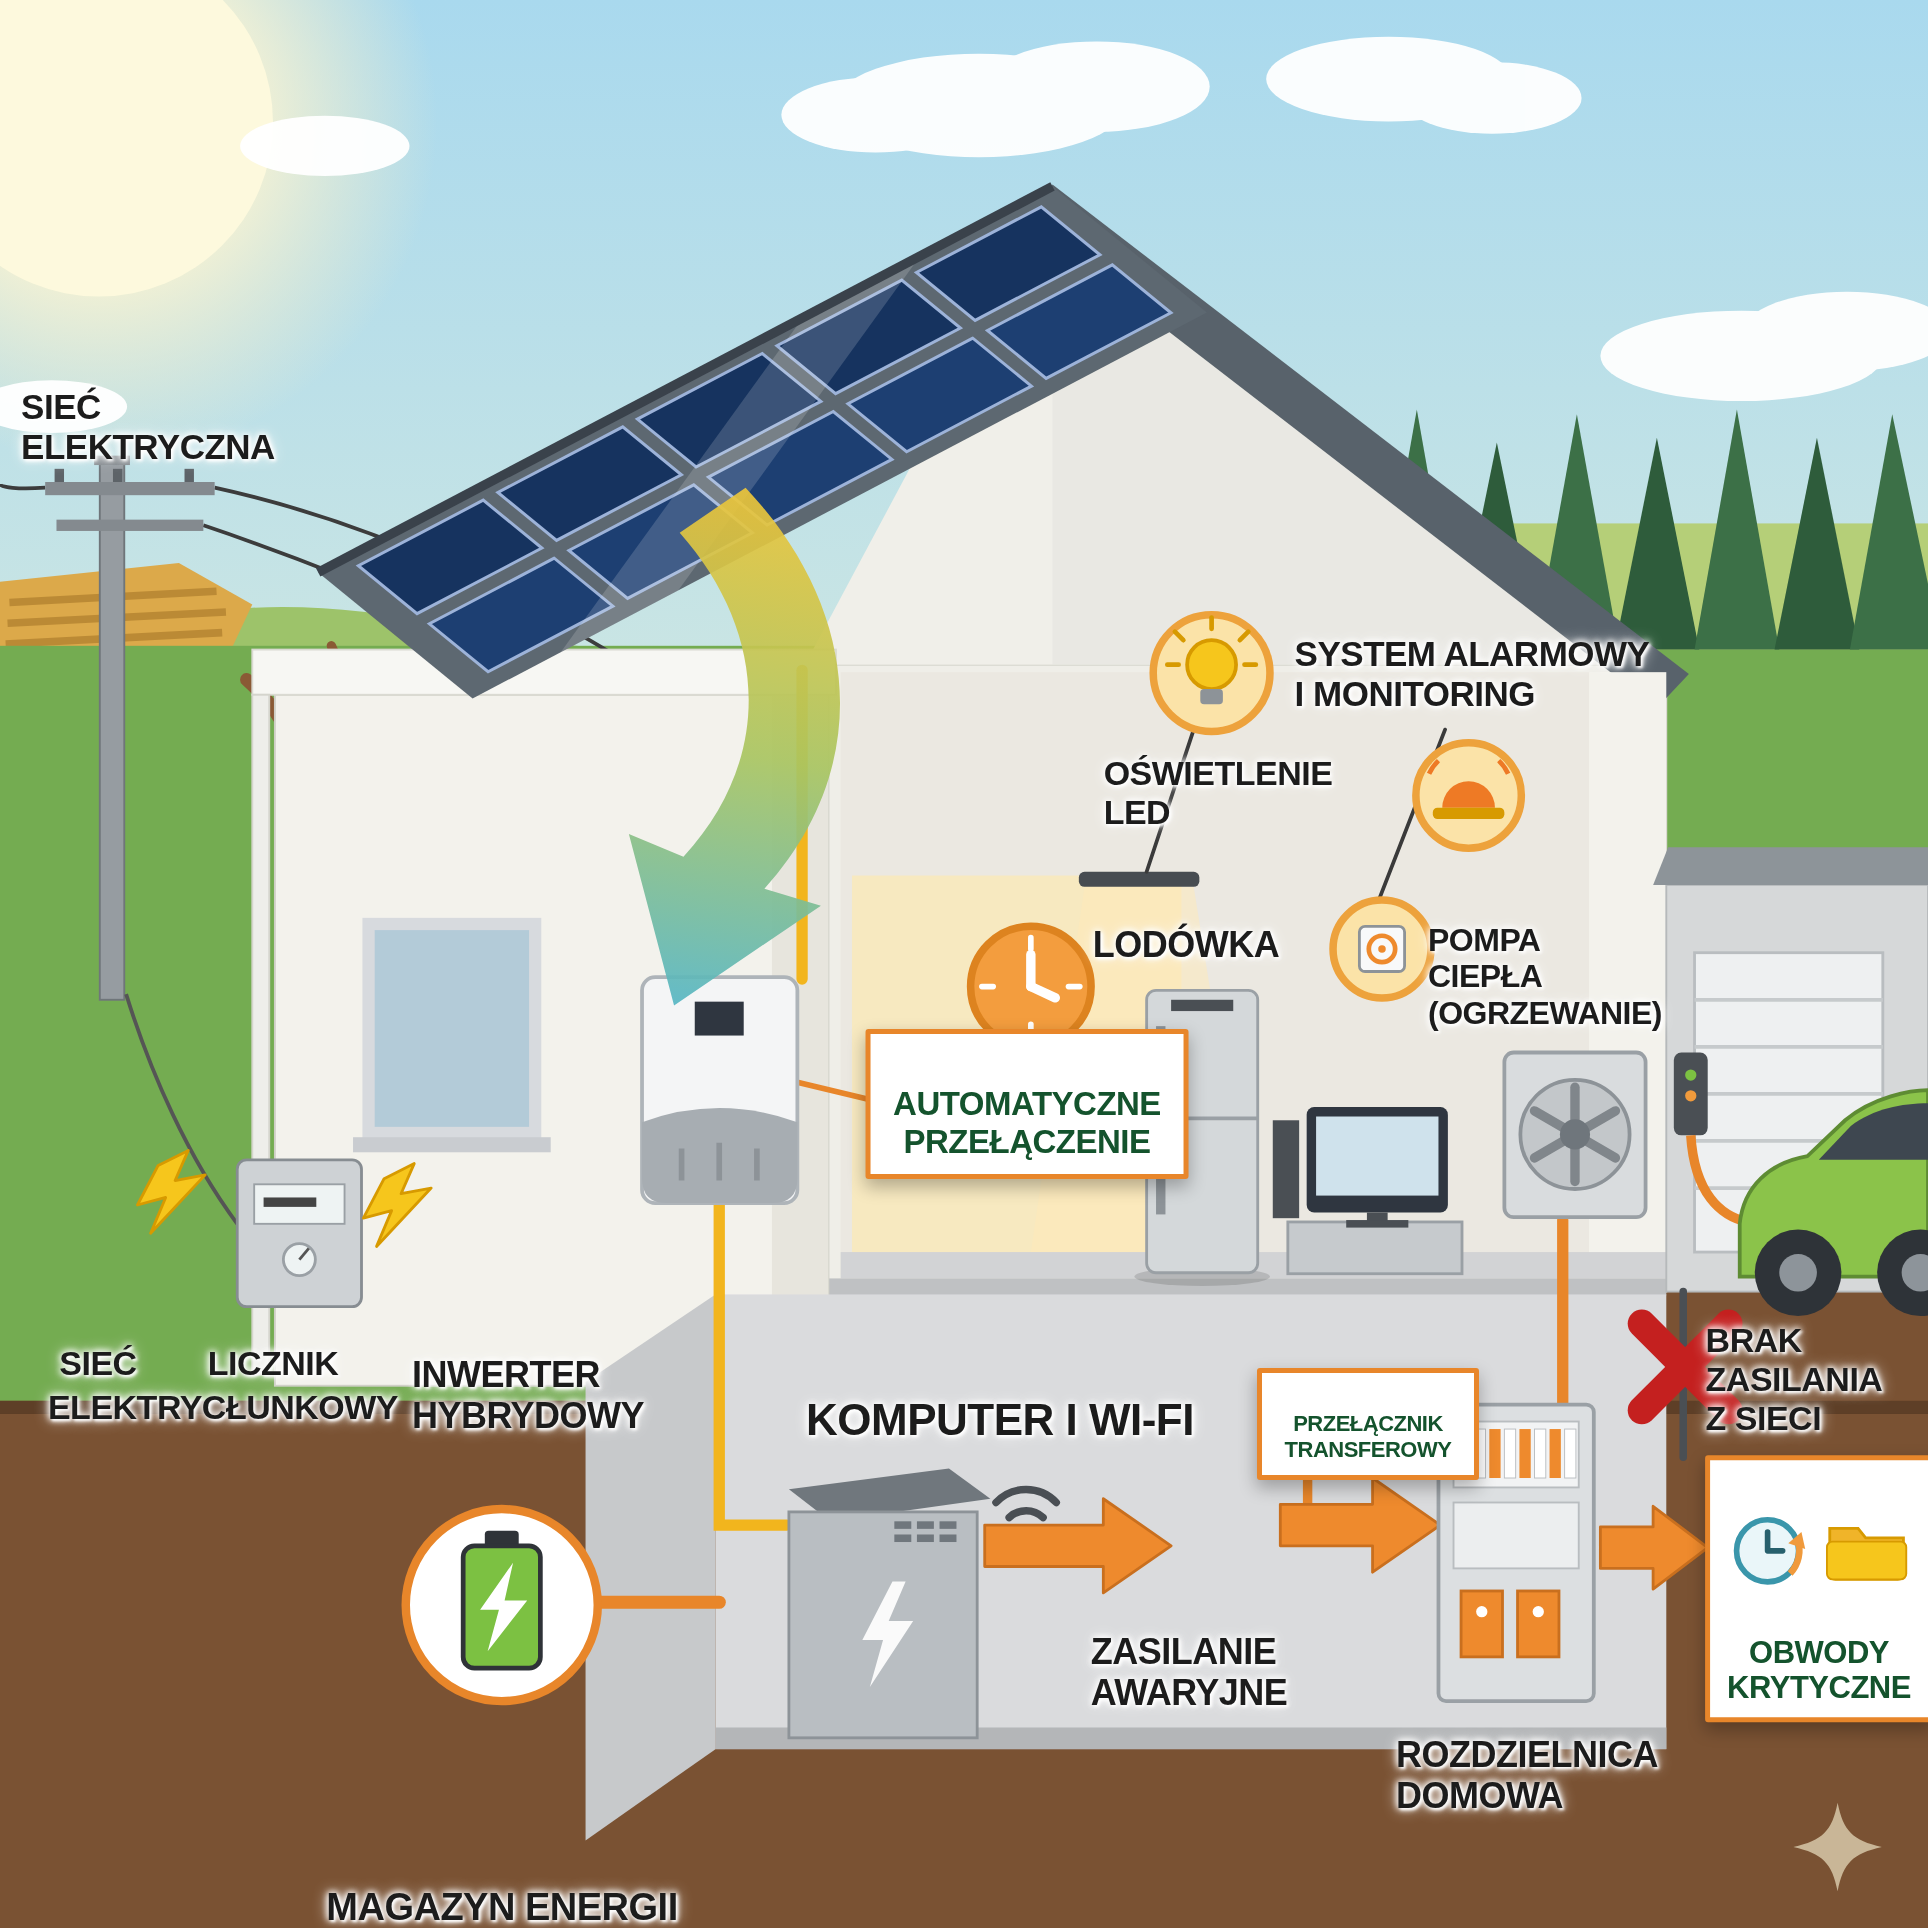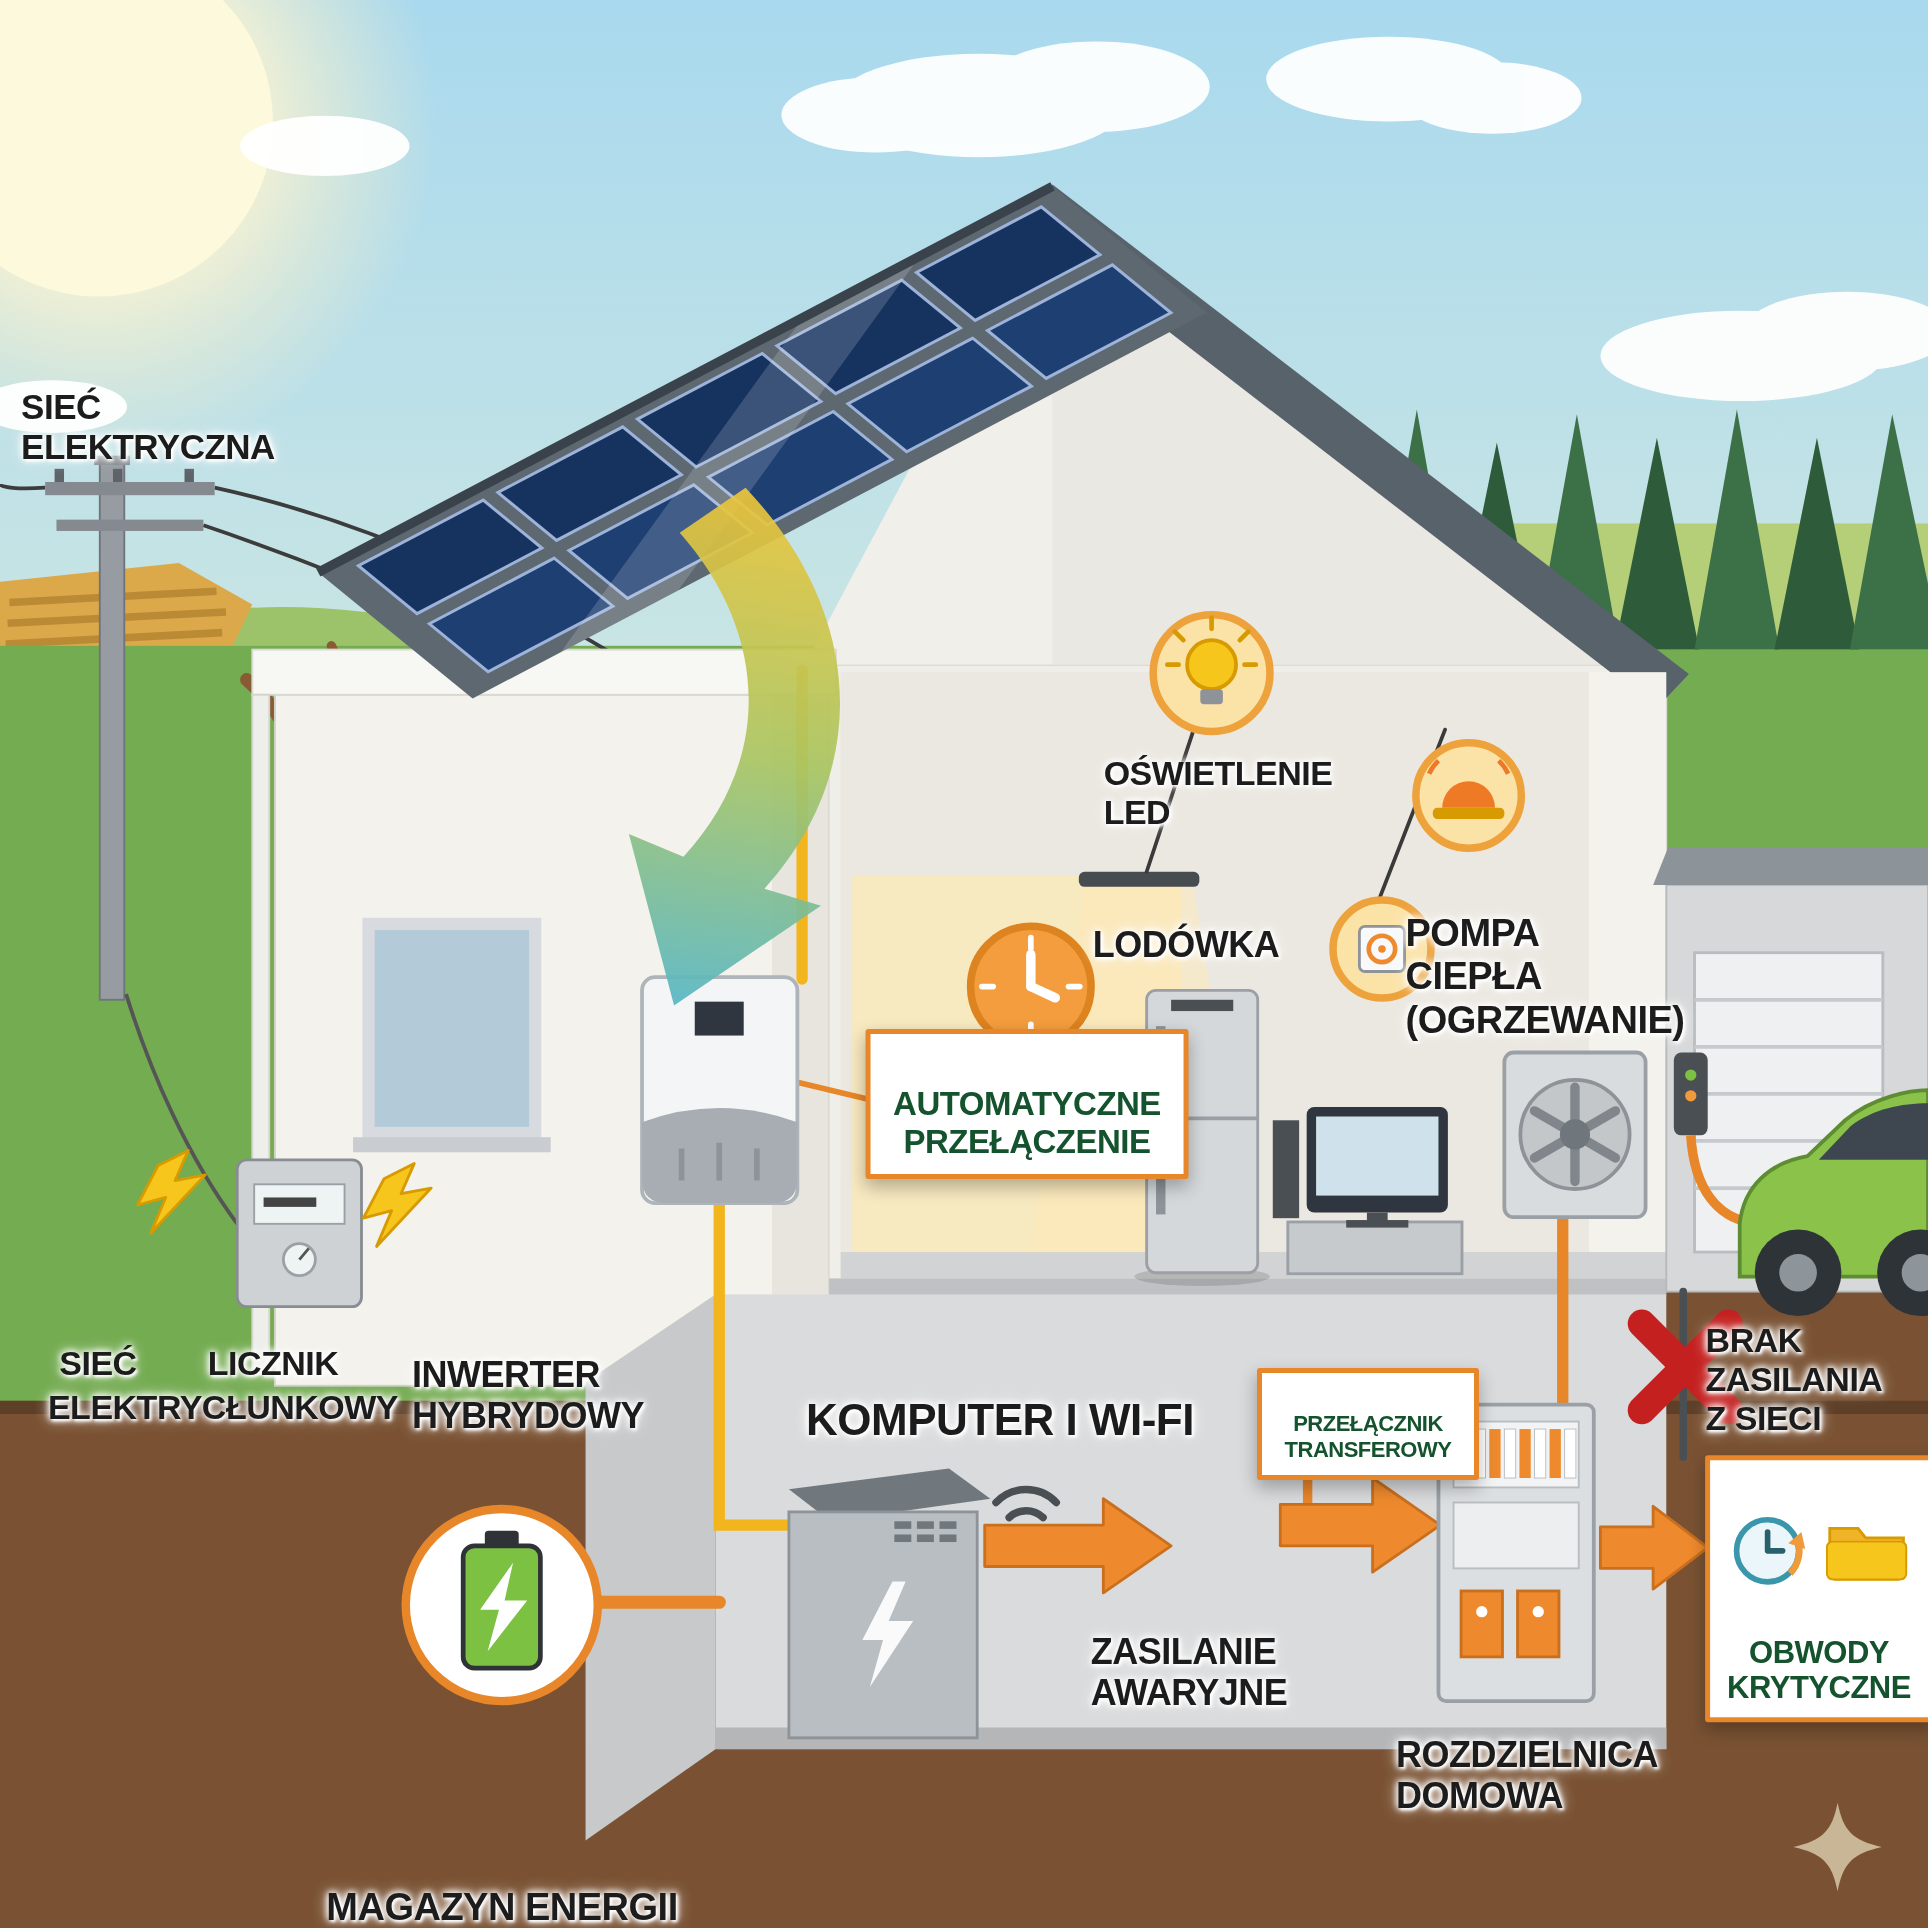--- a/index.html
+++ b/index.html
@@ -342,24 +342,26 @@
   <g stroke="#c4201f" stroke-width="30" stroke-linecap="round">
     <line x1="1744" y1="1406" x2="1836" y2="1498"></line>
     <line x1="1836" y1="1406" x2="1744" y2="1498"></line>
   </g>
 
   <path fill="#c9b697" d="M1952,1915 C1958,1945 1968,1955 1999,1962 C1968,1969 1958,1979 1952,2009 C1946,1979 1936,1969 1905,1962 C1936,1955 1946,1945 1952,1915 Z"></path>
 </svg>
 
 <div class="lbl" style="left:148px;top:427px;font-size:35px">SIEĆ
 ELEKTRYCZNA</div>
+<div class="lbl" style="left:1472px;top:674px;font-size:35px">SYSTEM ALARMOWY
+I MONITORING</div>
 <div class="lbl" style="left:1218px;top:793px;font-size:34px">OŚWIETLENIE
 LED</div>
 <div class="lbl" style="left:1186px;top:945px;font-size:36px">LODÓWKA</div>
-<div class="lbl" style="left:1545px;top:977px;font-size:38px">POMPA
+<div class="lbl" style="left:1545px;top:977px;font-size:32px">POMPA
 CIEPŁA
 (OGRZEWANIE)</div>
 <div class="lbl" style="left:1000px;top:1420px;font-size:44px">KOMPUTER I WI-FI</div>
 <div class="lbl" style="left:1189px;top:1672px;font-size:36px">ZASILANIE
 AWARYJNE</div>
 <div class="lbl" style="left:502px;top:1908px;font-size:38px">MAGAZYN ENERGII</div>
 <div class="lbl" style="left:528px;top:1395px;font-size:36px">INWERTER
 HYBRYDOWY</div>
 <div class="lbl" style="left:98px;top:1363px;font-size:34px">SIEĆ</div>
 <div class="lbl" style="left:273px;top:1363px;font-size:34px">LICZNIK</div>

